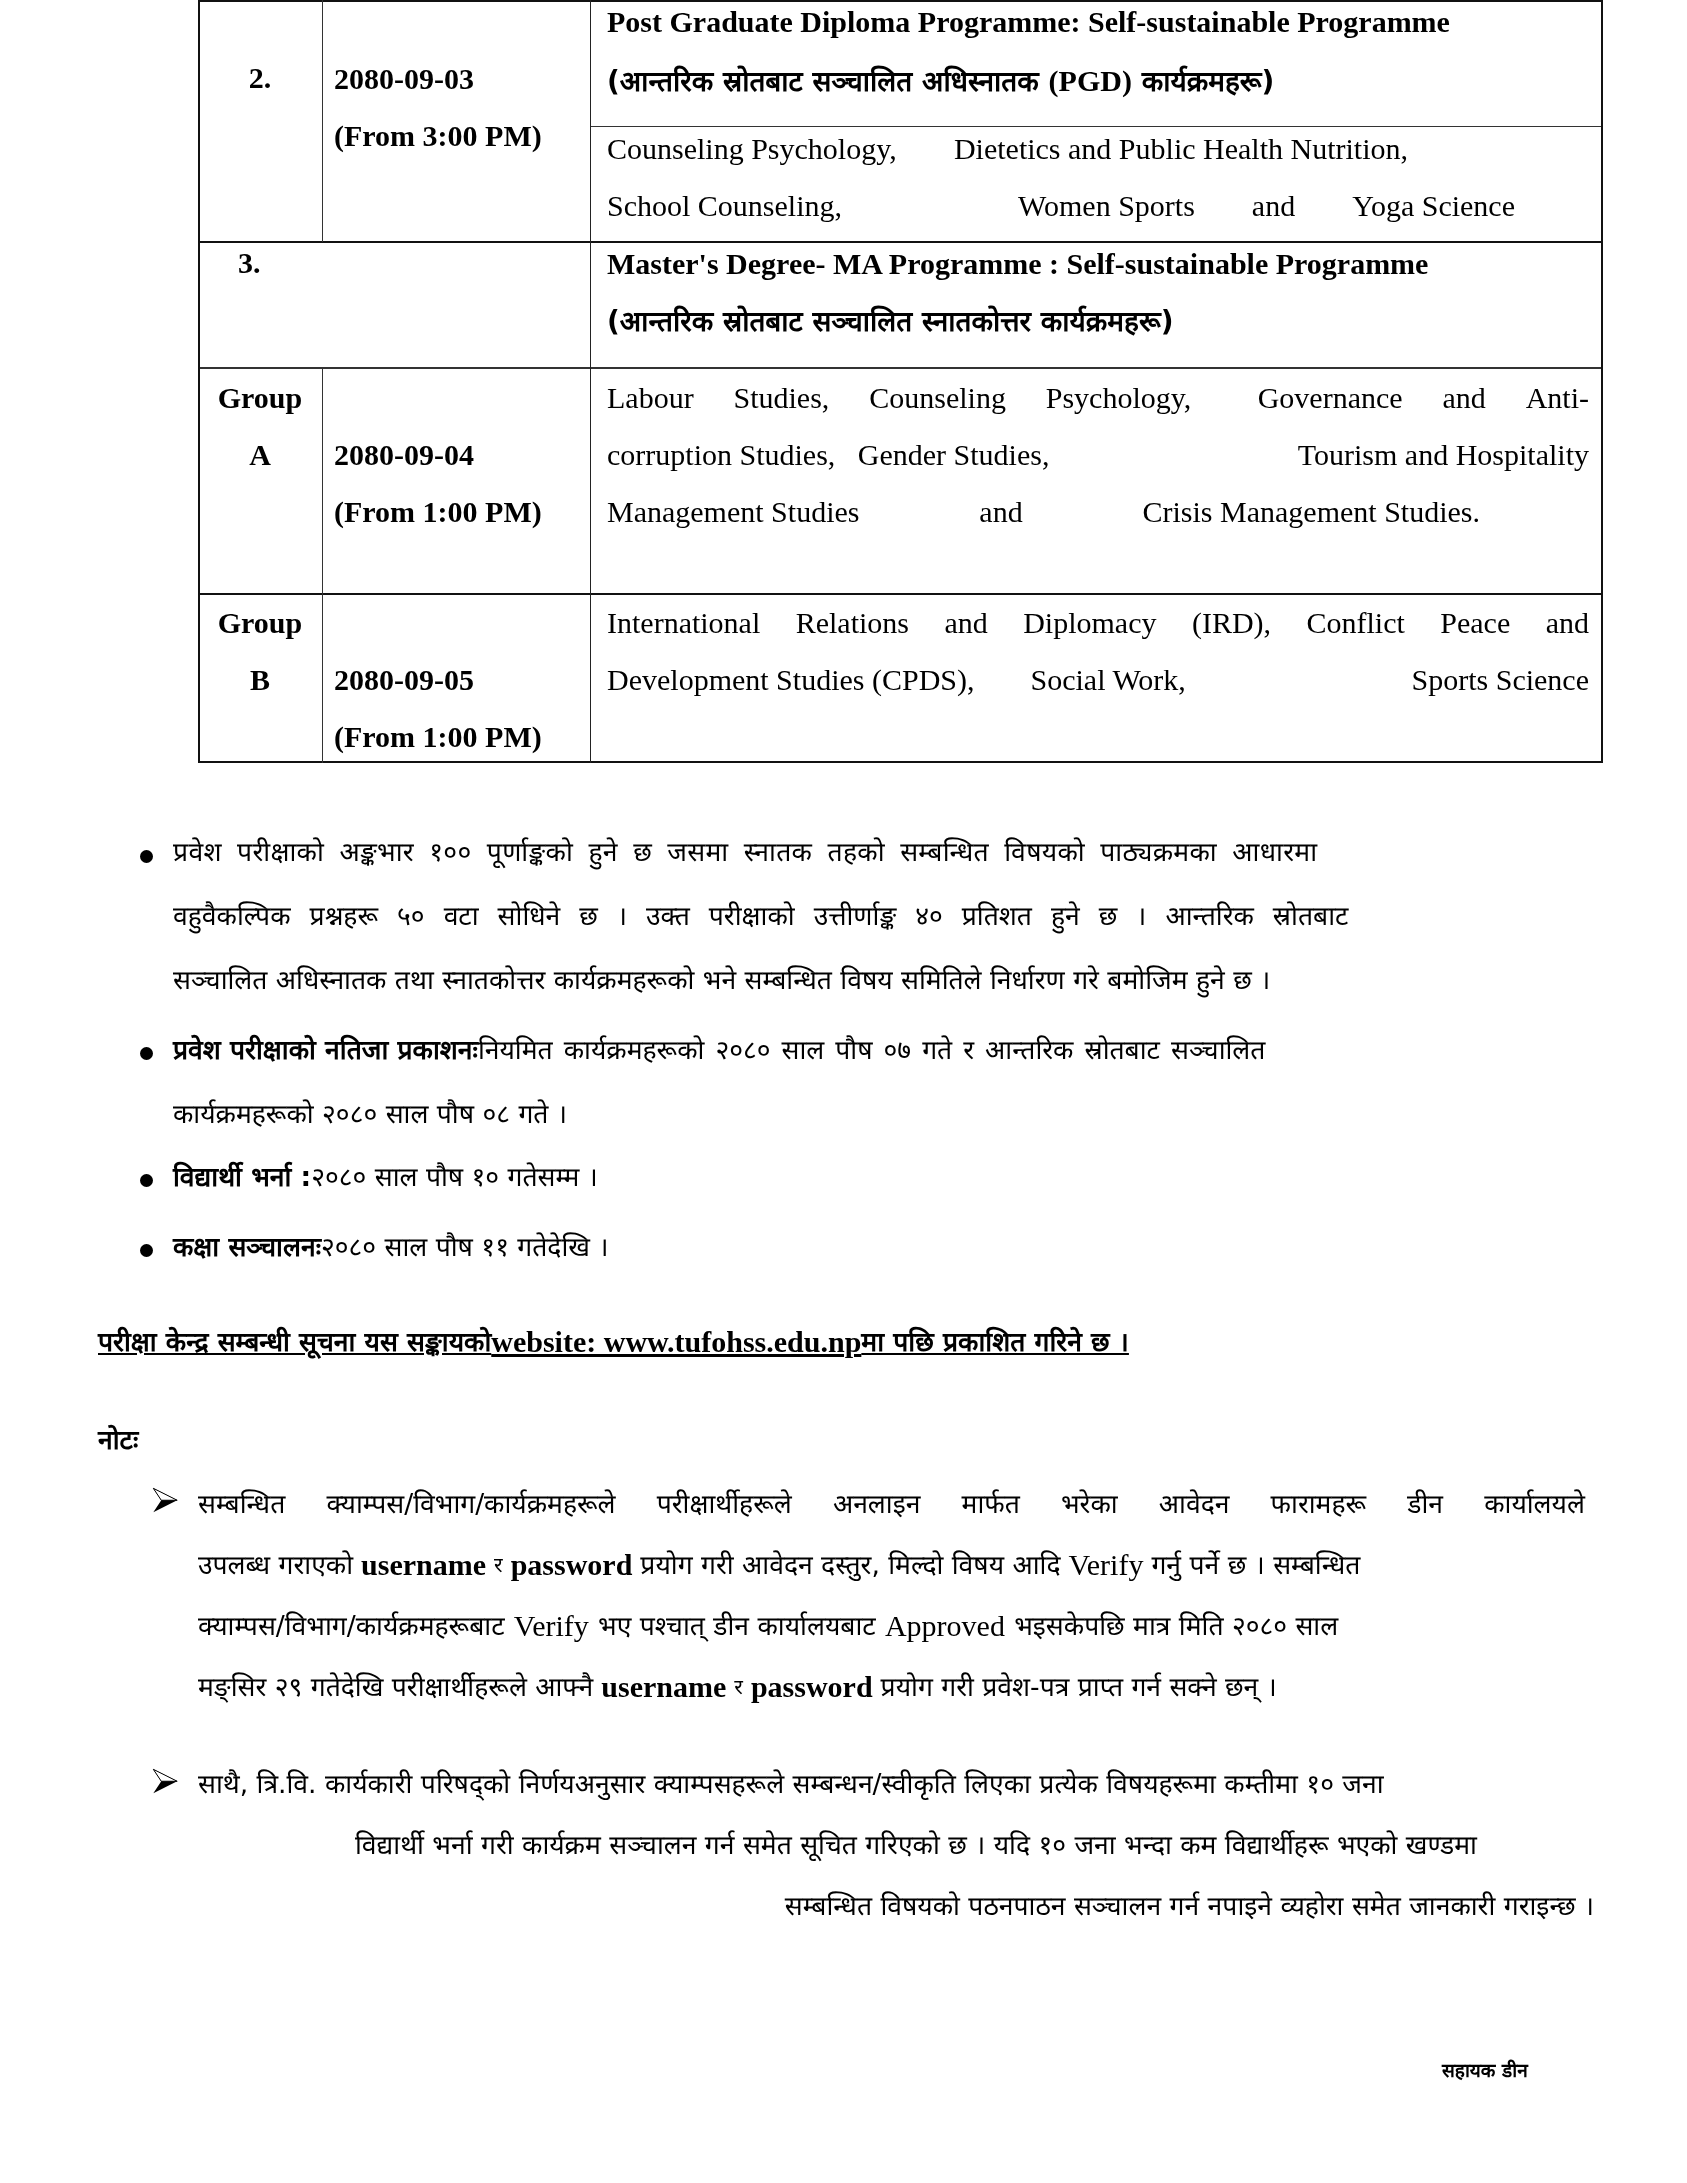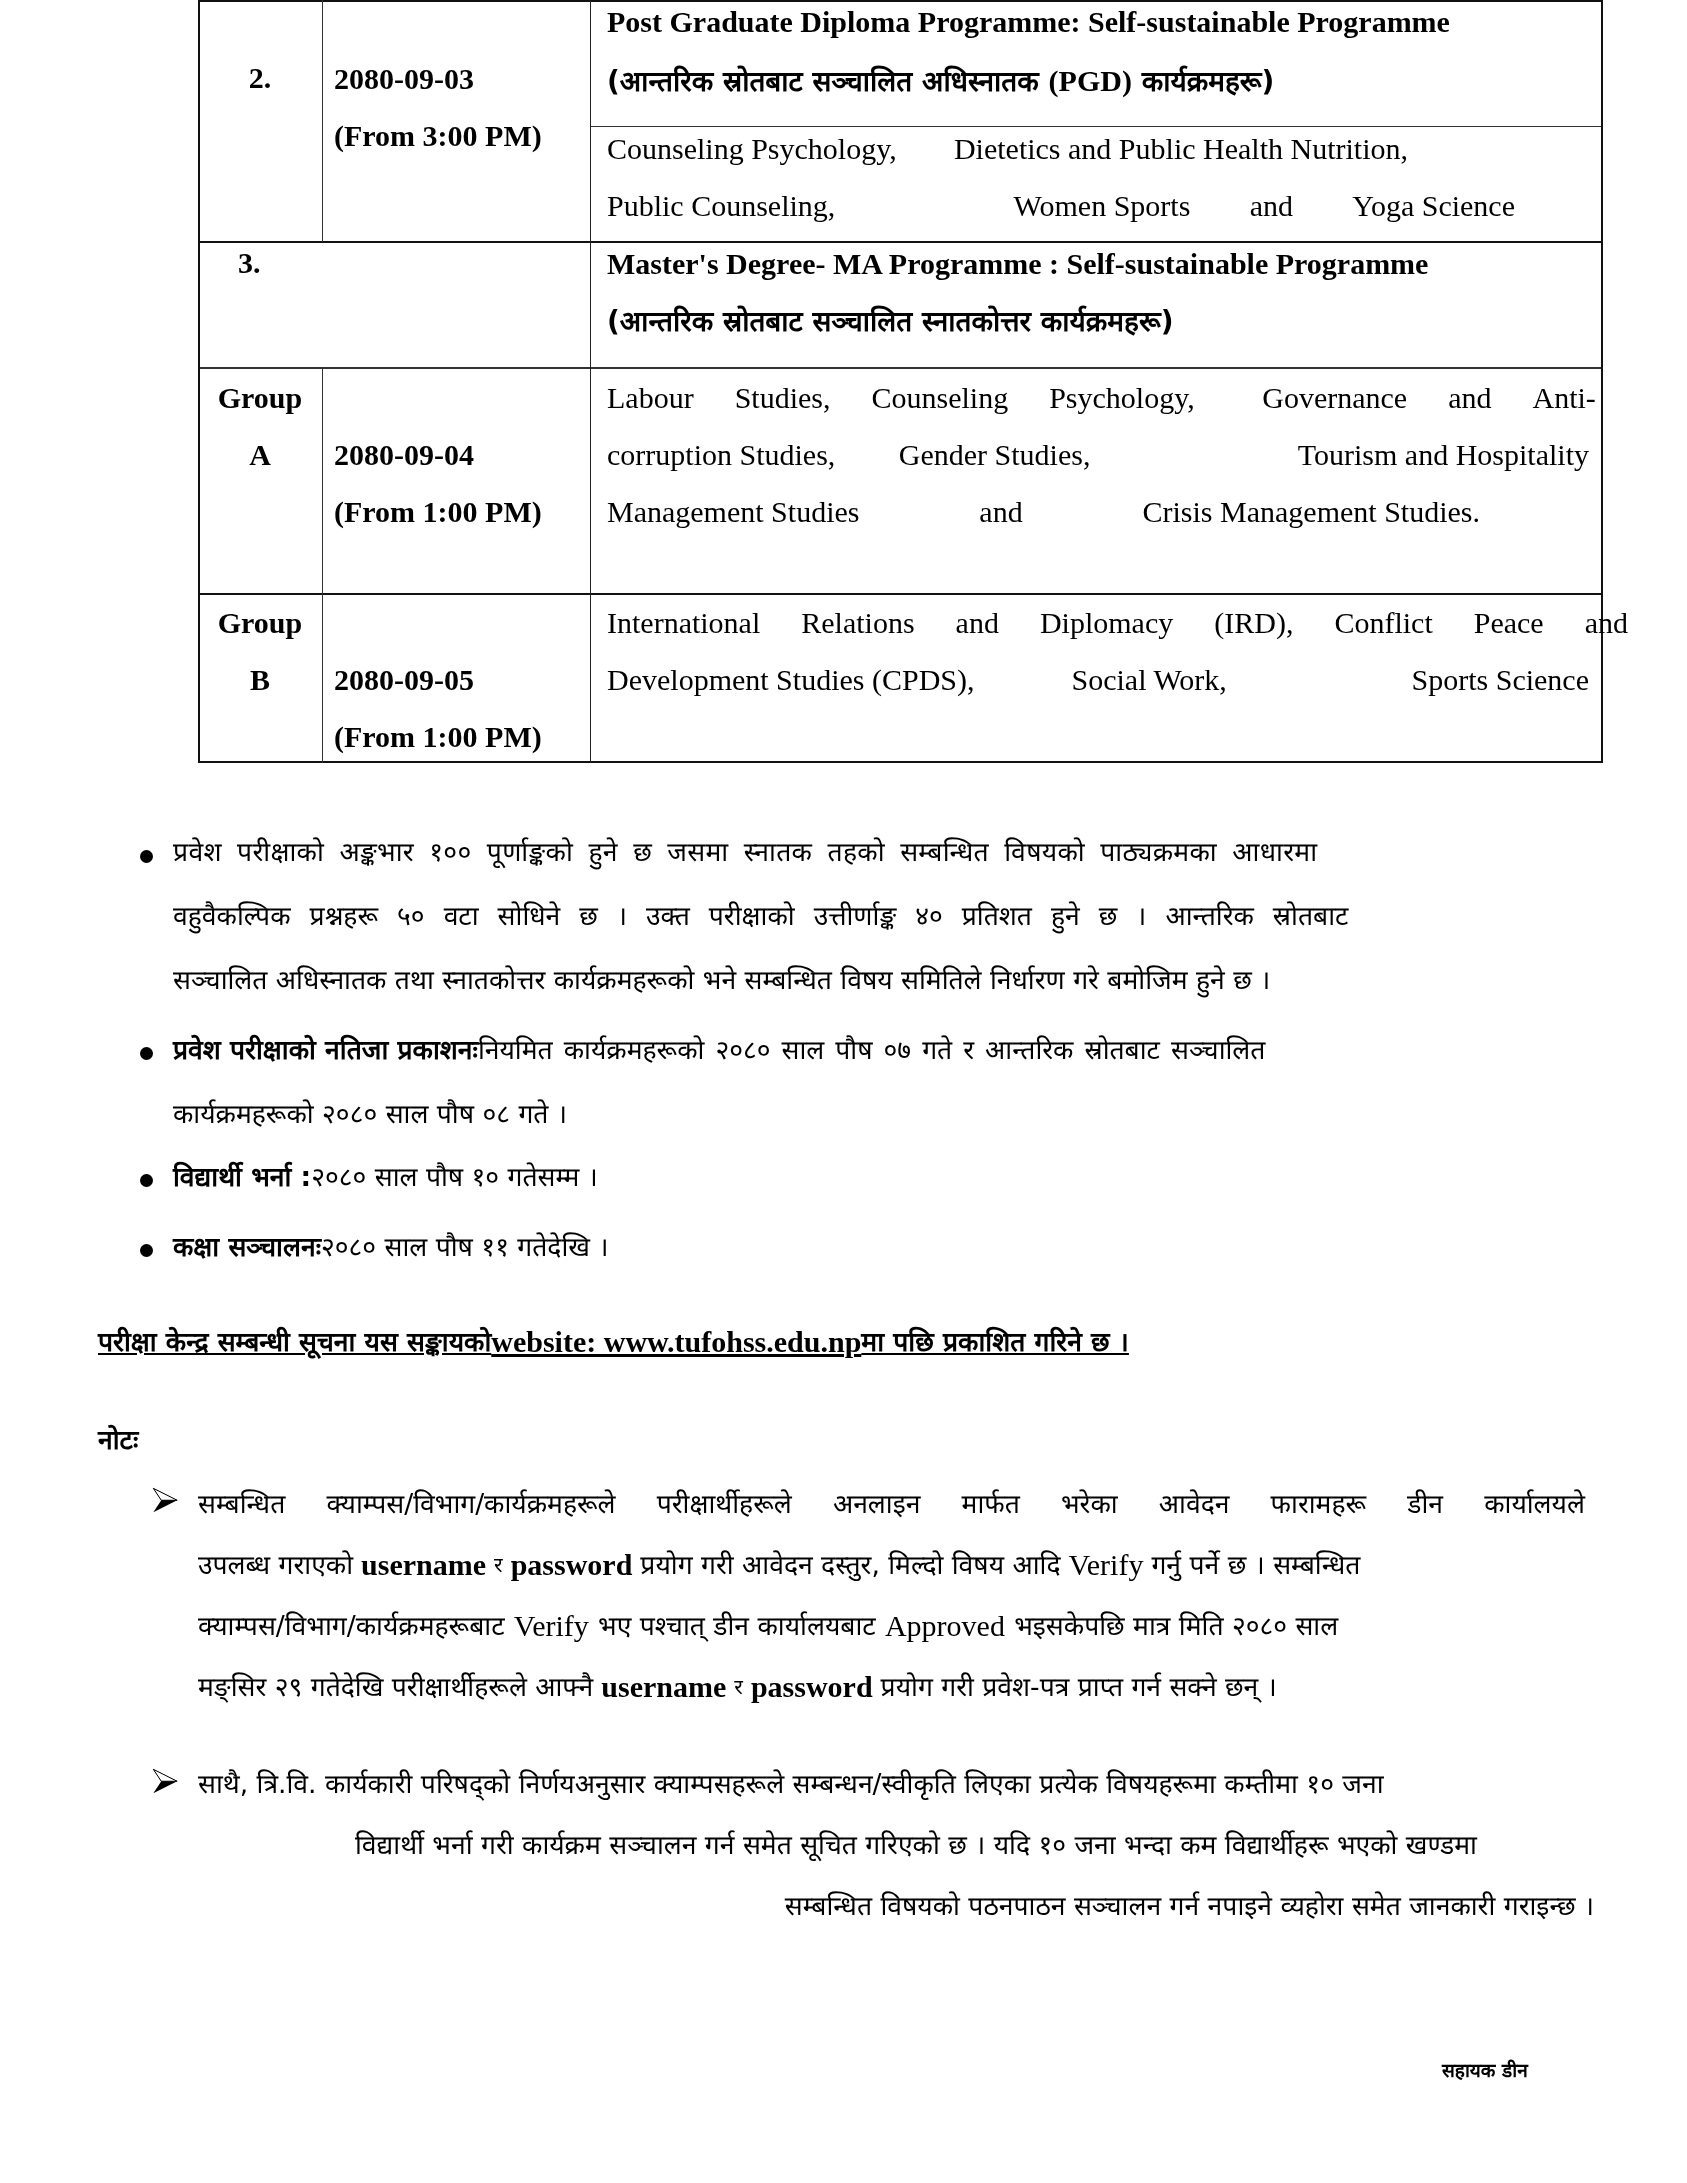--- a/index.html
+++ b/index.html
@@ -18,21 +18,21 @@
   .hline { height: 2px; }
   .vline { width: 2px; }
   .cell-text { position: absolute; font-size: 30px; line-height: 57px; white-space: nowrap; }
   .b { font-weight: bold; }
   .num { font-weight: bold; font-size: 30px; position: absolute; text-align: center; }
   .deva { font-family: "DejaVu Sans", sans-serif; font-size: 28px; font-weight: bold; }
   .just {
     position: absolute; font-size: 30px; line-height: 57px;
     text-align: justify; text-align-last: left; white-space: normal;
   }
-  .jline { display: flex; justify-content: space-between; width: 100%; height: 57px; align-items: center; gap: 41px; }
+  .jline { display: flex; justify-content: space-between; width: 100%; height: 57px; align-items: center; }
   .jline span { white-space: nowrap; }
 
   
   .para {
     position: absolute; font-family: "DejaVu Sans", sans-serif; font-size: 26.5px;
     line-height: 64px;
   }
   .pline { display: flex; justify-content: space-between; height: 64px; align-items: center; white-space: nowrap; }
   .pline.left { justify-content: flex-start; gap: 0; }
   .bullet-dot {
@@ -69,21 +69,21 @@
   <div class="cell-text b" style="left:409px;top:-6.6px;">Post Graduate Diploma Programme: Self-sustainable Programme</div>
   <div class="cell-text" style="left:409px;top:52px;">
     <span class="deva">(आन्तरिक स्रोतबाट सञ्चालित अधिस्नातक </span><span class="b">(PGD)</span><span class="deva"> कार्यक्रमहरू)</span>
   </div>
   <div class="just" style="left:409px;top:120px;width:801px;">
     <div class="jline">
       <span>Counseling Psychology,</span>
       <span>Dietetics and Public Health Nutrition,</span>
     </div>
     <div class="jline" style="width:908px;">
-      <span>Public Counseling,</span>
+      <span>School Counseling,</span>
       <span style="margin-left:119px;">Women Sports</span>
       <span>and</span>
       <span>Yoga Science</span>
     </div>
   </div>
 
   <div class="num" style="left:40px;width:46px;top:243px;line-height:40px;text-align:left;">3.</div>
   <div class="cell-text b" style="left:409px;top:235px;">Master's Degree- MA  Programme : Self-sustainable Programme</div>
   <div class="cell-text deva" style="left:409px;top:293px;">(आन्तरिक स्रोतबाट सञ्चालित स्नातकोत्तर कार्यक्रमहरू)</div>
 

